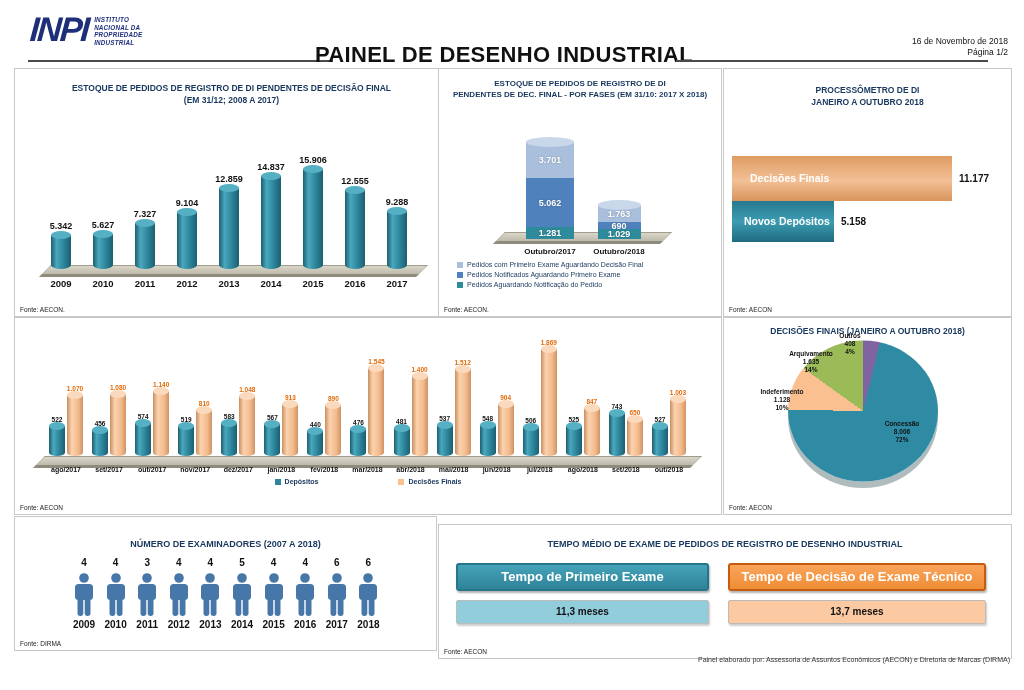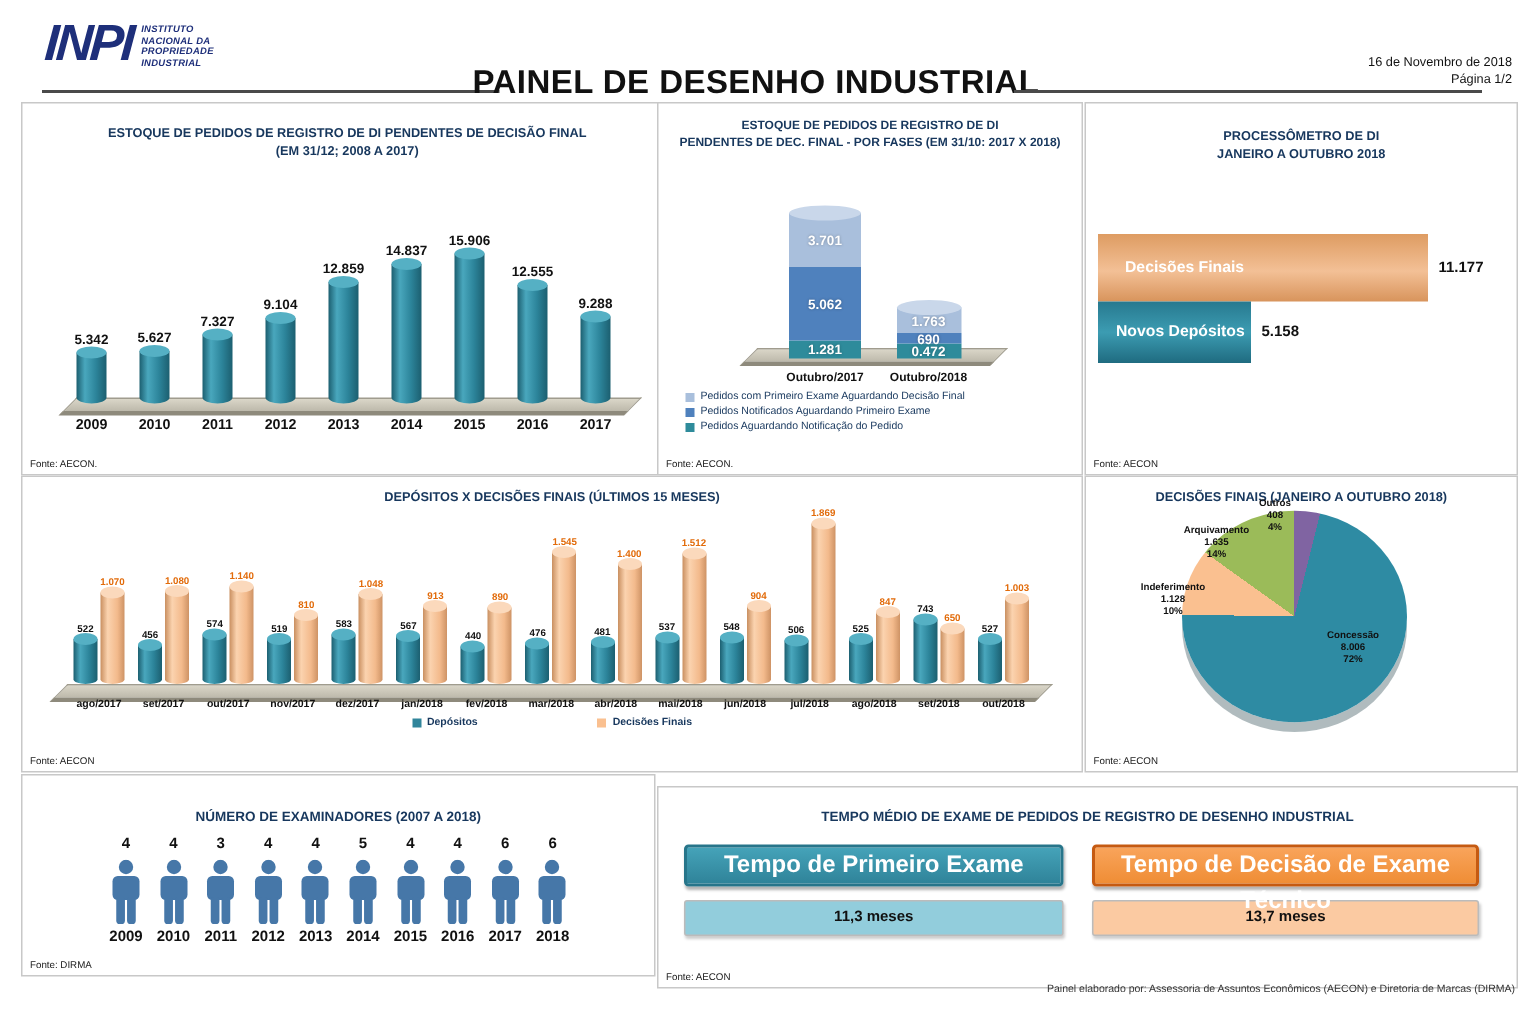--- a/index.html
+++ b/index.html
@@ -61,21 +61,21 @@
   .hbar-orange{background:linear-gradient(180deg,#DE9C62,#F3C096 55%,#D8945C);}
   .hbar-teal{background:linear-gradient(180deg,#27798F,#3C9CB2 50%,#1F6B80);}
   .hbar-label{position:absolute;color:#fff;font-weight:700;font-size:10.5px;}
   .hbar-val{position:absolute;font-weight:700;font-size:10px;color:#111;}
   .pie{position:absolute;border-radius:50%;transform:scaleY(.94);box-shadow:0 7px 0 rgba(30,60,70,.35);}
   .pie-label{position:absolute;text-align:center;font-weight:700;font-size:6.5px;color:#111;line-height:8px;}
   .exnum,.exyear{position:absolute;text-align:center;font-weight:700;font-size:10px;color:#111;}
   .exicon{position:absolute;}
   .tm-card{position:absolute;top:38px;}
   #pG .card1{left:17px;width:253px;} #pG .card2{left:289px;width:258px;}
-  .tm-head{height:24px;line-height:24px;text-align:center;color:#fff;font-weight:700;font-size:16px;border-radius:3px;box-shadow:1px 2px 2px rgba(0,0,0,.3);}
+  .tm-head{height:24px;line-height:24px;text-align:center;color:#fff;font-weight:700;font-size:13px;border-radius:3px;box-shadow:1px 2px 2px rgba(0,0,0,.3);}
   .tm-head.tealh{background:linear-gradient(180deg,#45A3B9,#2F8399);border:2px solid #27758A;}
   .tm-head.orangeh{background:linear-gradient(180deg,#F9A45B,#EF8D35);border:2px solid #C55A11;}
   .tm-val{margin-top:9px;height:22px;line-height:22px;text-align:center;font-weight:700;font-size:10px;color:#111;border:1px solid #bbb;border-radius:2px;box-shadow:1px 2px 2px rgba(0,0,0,.2);}
   .tm-val.tealv{background:#92CDDC;}
   .tm-val.orangev{background:#FBCAA2;}
 </style>
 </head>
 <body>
 
 <header>
@@ -158,21 +158,21 @@
   <div class="chart-area">
       <div class="seg" style="left: 87px; bottom: 77px; width: 48px; height: 12px; background: rgb(46, 139, 155);"></div>
       <div class="seg-label" style="left: 81px; bottom: 78px; width: 60px;">1.281</div>
       <div class="seg" style="left: 87px; bottom: 89px; width: 48px; height: 49px; background: rgb(79, 129, 189);"></div>
       <div class="seg-label" style="left: 81px; bottom: 108.5px; width: 60px;">5.062</div>
       <div class="seg" style="left: 87px; bottom: 138px; width: 48px; height: 36px; background: rgb(169, 191, 220);"></div>
       <div class="seg-label" style="left: 81px; bottom: 151px; width: 60px;">3.701</div>
       <div class="capB" style="left: 87px; bottom: 169px; width: 48px;"></div>
       <div class="xlabel" style="left: 66px; top: 178px; width: 90px; font-size: 8px;">Outubro/2017</div>
       <div class="seg" style="left: 158.5px; bottom: 77px; width: 43px; height: 10px; background: rgb(46, 139, 155);"></div>
-      <div class="seg-label" style="left: 150px; bottom: 77px; width: 60px;">0.472</div>
+      <div class="seg-label" style="left: 150px; bottom: 77px; width: 60px;">1.029</div>
       <div class="seg" style="left: 158.5px; bottom: 87px; width: 43px; height: 7px; background: rgb(79, 129, 189);"></div>
       <div class="seg-label" style="left: 150px; bottom: 85.5px; width: 60px;">690</div>
       <div class="seg" style="left: 158.5px; bottom: 94px; width: 43px; height: 17px; background: rgb(169, 191, 220);"></div>
       <div class="seg-label" style="left: 150px; bottom: 97.5px; width: 60px;">1.763</div>
       <div class="capB" style="left: 158.5px; bottom: 106px; width: 43px;"></div>
       <div class="xlabel" style="left: 135px; top: 178px; width: 90px; font-size: 8px;">Outubro/2018</div>
     </div>
   <div class="legendB">
       <div class="legend-row">
         <div class="sq" style="background: rgb(169, 191, 220);"></div>
@@ -200,21 +200,20 @@
       <div class="hbar-val" style="left: 235px; top: 103.5px;">11.177</div>
       <div class="hbar hbar-teal" style="left: 8px; top: 132px; width: 102px; height: 41px;">
         <div class="hbar-label" style="left: 12px; top: 13.5px;">Novos Depósitos</div>
       </div>
       <div class="hbar-val" style="left: 117px; top: 146.5px;">5.158</div>
     </div>
   <div class="fonte">Fonte: AECON</div>
 </section>
 
 <section class="panel" id="pD">
-  <div class="p-title t1">DEPÓSITOS X DECISÕES FINAIS (ÚLTIMOS 15 MESES)</div>
   <div class="floor"></div>
   <div class="chart-area">
       <div class="cyl teal" style="left: 34px; bottom: 58px; width: 16px; height: 30px;">
         <div class="cap tealcap"></div>
       </div>
       <div class="cyl orange" style="left: 52px; bottom: 58px; width: 16px; height: 61px;">
         <div class="cap orangecap"></div>
       </div>
       <div class="vlabel v6" style="left: 25px; bottom: 91px; width: 34px;">522</div>
       <div class="vlabel v6 vorange" style="left: 43px; bottom: 122px; width: 34px;">1.070</div>

